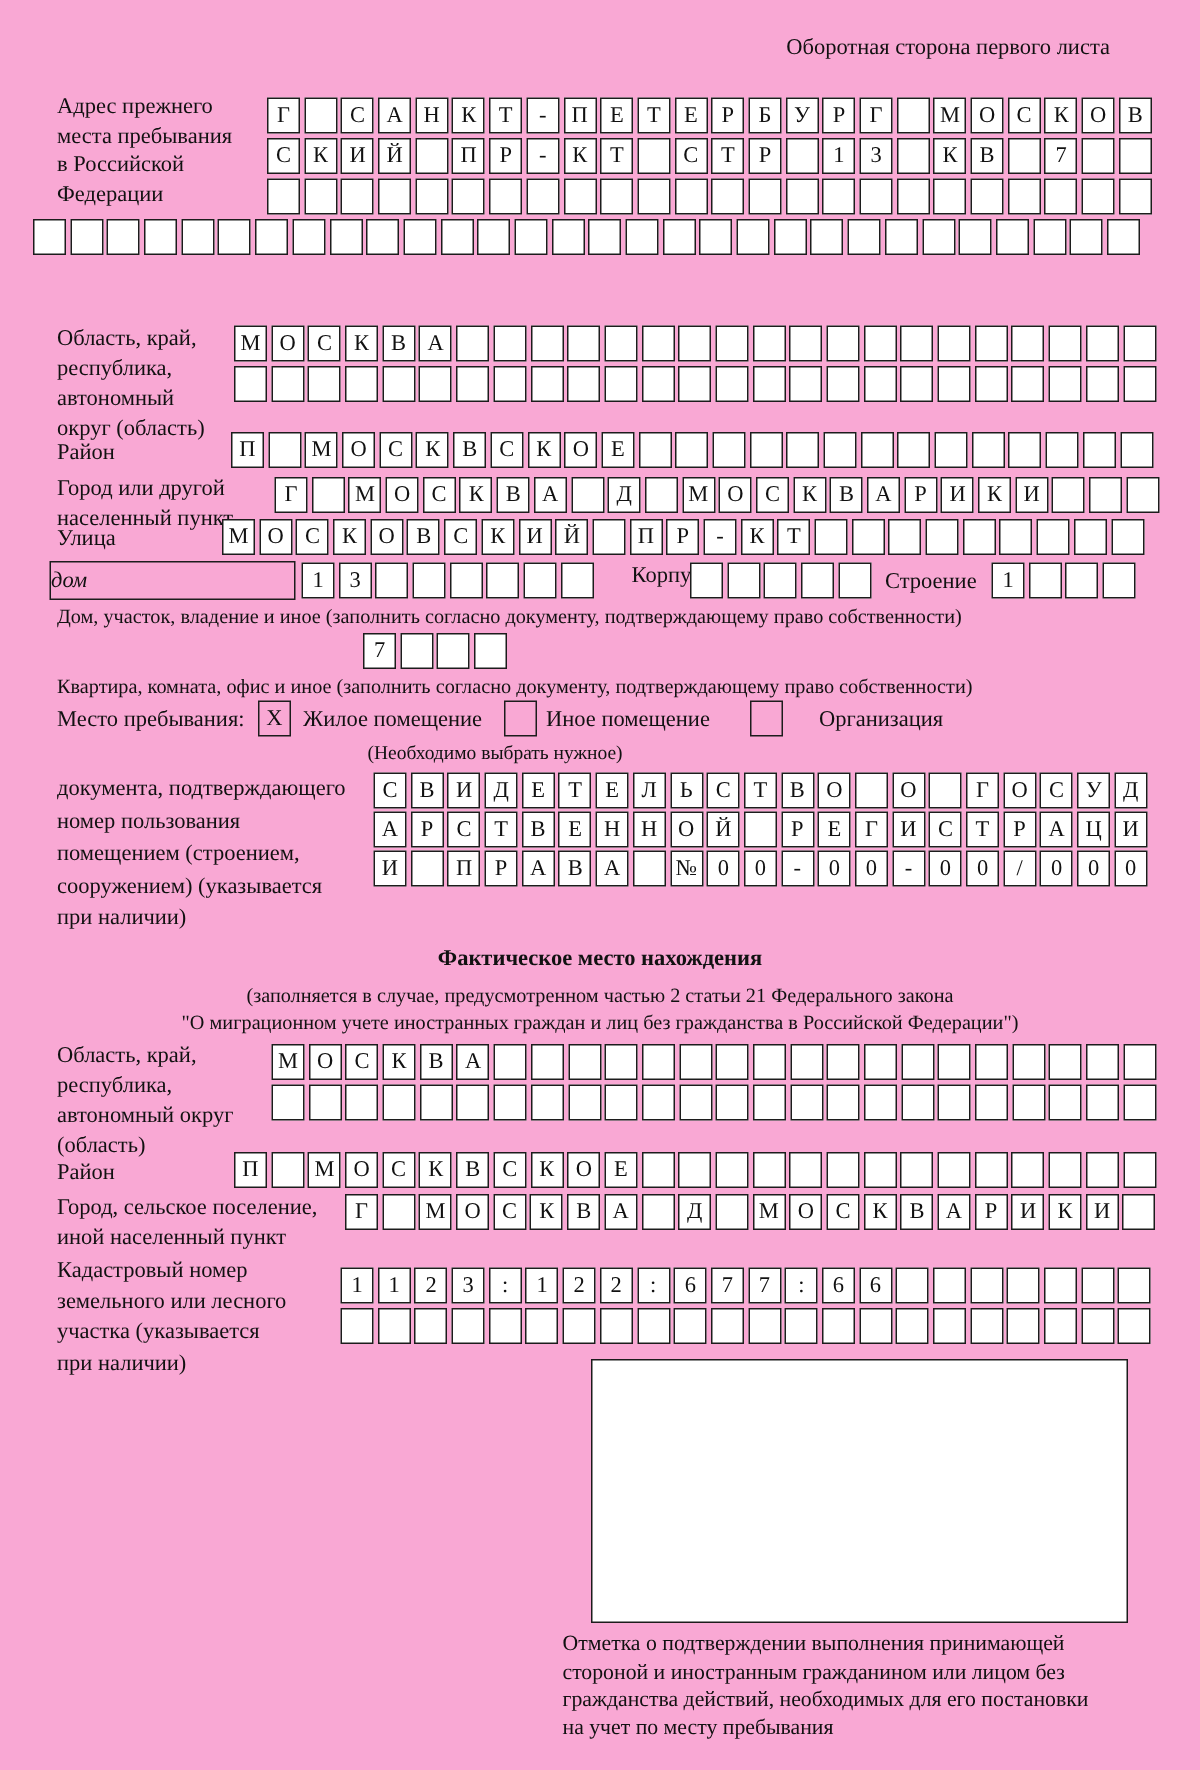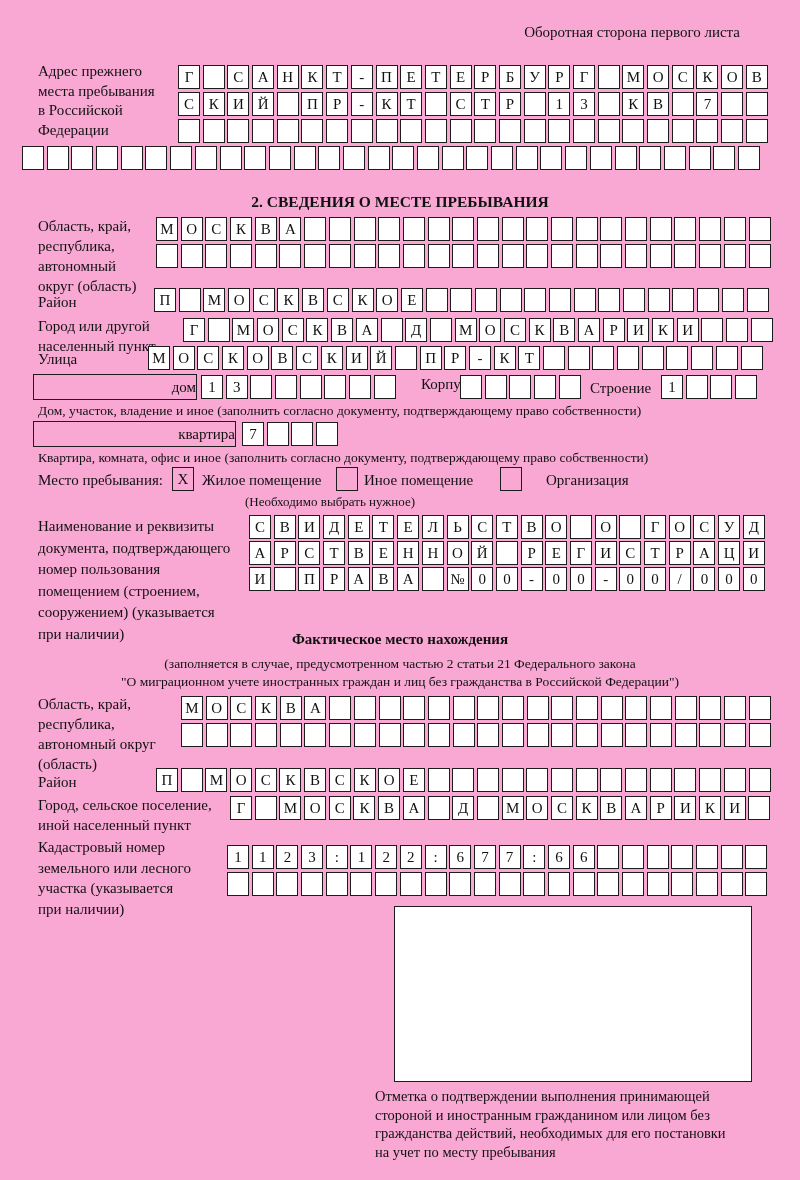--- a/index.html
+++ b/index.html
@@ -20,21 +20,21 @@
     display:flex;align-items:center;justify-content:center;
     font-size:15px;line-height:1;
   }
   .cbox{
     position:absolute;width:22px;height:24px;box-sizing:border-box;
     border:1.6px solid #1c1c1c;display:flex;align-items:center;justify-content:center;
     font-size:15px;
   }
   .widebox{
     position:absolute;box-sizing:border-box;border:1.6px solid #1c1c1c;
-    display:flex;align-items:center;justify-content:flex-end;font-size:15px;
+    display:flex;align-items:center;justify-content:flex-start;font-size:15px;font-style:italic;
   }
   .stampbox{position:absolute;box-sizing:border-box;border:1.8px solid #1c1c1c;background:#fff;}
   .caption{position:absolute;font-size:14.5px;line-height:18.5px;}
 </style>
 </head>
 <body>
 
 <div class="page">
 
   <div class="abs" style="top:24px;right:60px;font-size:15px;">Оборотная сторона первого листа</div>
@@ -149,21 +149,20 @@
       <div class="cell"></div>
       <div class="cell"></div>
       <div class="cell"></div>
       <div class="cell"></div>
       <div class="cell"></div>
       <div class="cell"></div>
       <div class="cell"></div>
       <div class="cell"></div>
     </div>
 
-  <div class="title center" style="top:193px;">2. СВЕДЕНИЯ О МЕСТЕ ПРЕБЫВАНИЯ</div>
 
   <div class="lbl" style="left:38px;top:216px;">
     <div>Область, край,</div>
     <div>республика,</div>
     <div>автономный</div>
     <div>округ (область)</div>
   </div>
   <div class="row" style="left:156px;top:217px;">
       <div class="cell">М</div>
       <div class="cell">О</div>
@@ -331,42 +330,38 @@
     </div>
   <div class="lbl" style="left:590px;top:378px;">Строение</div>
   <div class="row" style="left:661px;top:375px;">
       <div class="cell">1</div>
       <div class="cell"></div>
       <div class="cell"></div>
       <div class="cell"></div>
     </div>
   <div class="note" style="left:38px;top:403px;font-size:13.5px;">Дом, участок, владение и иное (заполнить согласно документу, подтверждающему право собственности)</div>
 
-  <div class="widebox" style="left:33px;top:421px;width:203px;height:26px;">
-    <span>квартира</span>
-  </div>
   <div class="row" style="left:242px;top:422px;">
       <div class="cell">7</div>
       <div class="cell"></div>
       <div class="cell"></div>
       <div class="cell"></div>
     </div>
   <div class="note" style="left:38px;top:450px;font-size:13.5px;">Квартира, комната, офис и иное (заполнить согласно документу, подтверждающему право собственности)</div>
 
   <div class="lbl" style="left:38px;top:470px;">Место пребывания:</div>
   <div class="cbox" style="left:172px;top:467px;">X</div>
   <div class="lbl" style="left:202px;top:470px;">Жилое помещение</div>
   <div class="cbox" style="left:336px;top:467px;"></div>
   <div class="lbl" style="left:364px;top:470px;">Иное помещение</div>
   <div class="cbox" style="left:500px;top:467px;"></div>
   <div class="lbl" style="left:546px;top:470px;">Организация</div>
   <div class="note" style="left:245px;top:494px;">(Необходимо выбрать нужное)</div>
 
   <div class="lbl" style="left:38px;top:516px;line-height:21.5px;">
-    <div>Наименование и реквизиты</div>
     <div>документа, подтверждающего</div>
     <div>номер пользования</div>
     <div>помещением (строением,</div>
     <div>сооружением) (указывается</div>
     <div>при наличии)</div>
   </div>
   <div class="row" style="left:249px;top:515px;">
       <div class="cell">С</div>
       <div class="cell">В</div>
       <div class="cell">И</div>

